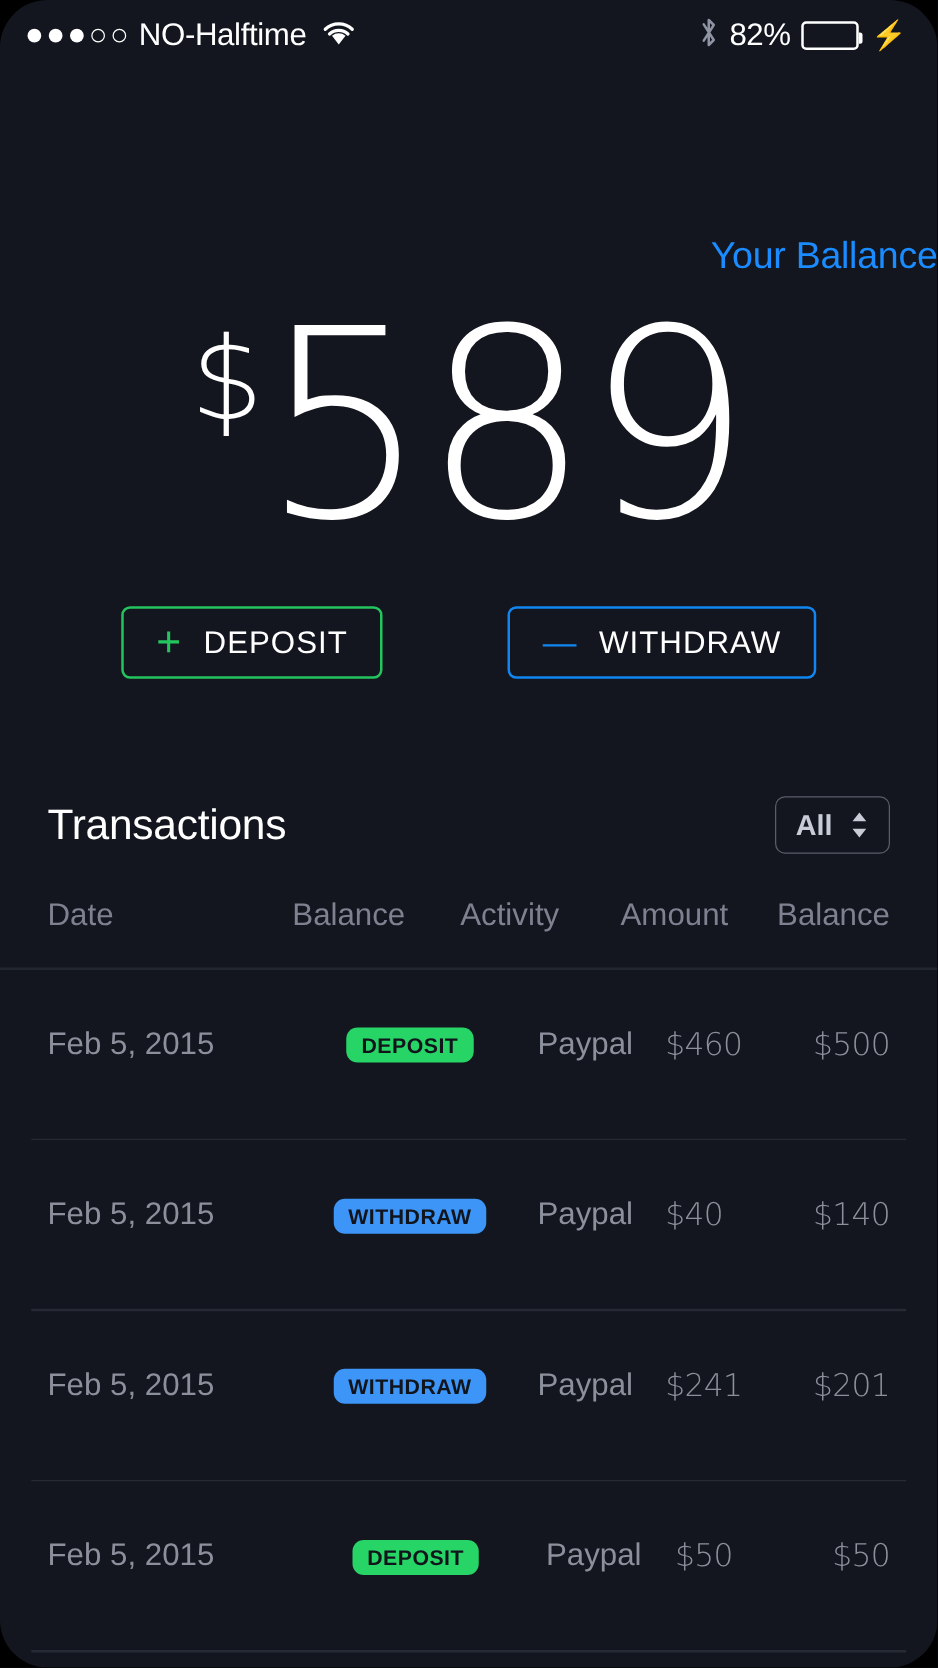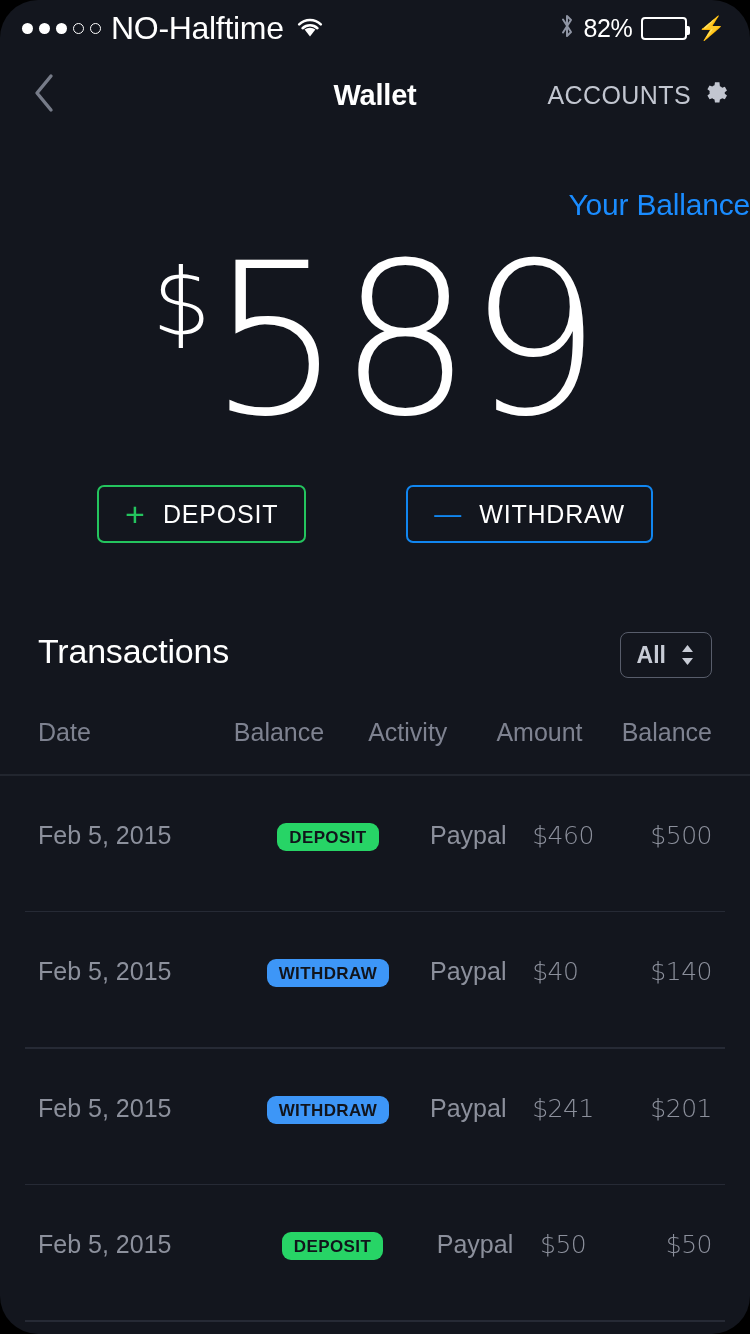--- a/index.html
+++ b/index.html
@@ -22,21 +22,21 @@
     position:absolute; top:0; left:0; right:0; height:56px;
     display:flex; align-items:center; justify-content:space-between;
     padding:0 24px 0 22px;
     color:#ffffff;
   }
   .sb-left { display:flex; align-items:center; gap:0; }
   .dots { display:flex; align-items:center; gap:6px; margin-right:10px; }
   .dot { width:11px; height:11px; border-radius:50%; }
   .dot.filled { background:#ffffff; }
   .dot.hollow { background:transparent; border:1.6px solid #ffffff; width:11px; height:11px; }
-  .carrier { font-size:32px; letter-spacing:-0.3px; color:#fff; }
+  .carrier { font-size:25px; letter-spacing:-0.3px; color:#fff; }
   .wifi-icon { margin-left:12px; display:block; }
   .sb-right { display:flex; align-items:center; gap:9px; }
   .bt-icon { display:block; }
   .battery-pct { font-size:25px; color:#fff; letter-spacing:-0.4px; }
   .battery {
     position:relative; width:46px; height:23px;
     border:2px solid #fff; border-radius:4px; padding:2px;
   }
   .battery::after {
     content:""; position:absolute; right:-5px; top:7px;
@@ -97,21 +97,21 @@
   .act-btn .sym { font-size:34px; line-height:1; font-weight:400; }
   .act-btn .lbl { font-size:25px; color:#ffffff; letter-spacing:0.8px; }
   .act-deposit { border:2px solid #24c45e; }
   .act-deposit .sym { color:#24c45e; }
   .act-withdraw { border:2px solid #1186f0; }
   .act-withdraw .sym { color:#1186f0; font-size:27px; }
 
   
   .tx-head {
     position:absolute; top:632px; left:0; right:0; height:56px;
-    display:flex; align-items:flex-start; padding:0 38px;
+    display:flex; align-items:center; padding:0 38px;
   }
   .tx-title { font-size:34px; color:#ffffff; font-weight:400; letter-spacing:-0.2px; }
   .tx-filter {
     margin-left:auto;
     display:flex; align-items:center; gap:14px;
     border:1.5px solid #585d6b; border-radius:8px;
     height:46px; padding:0 16px;
     cursor:pointer;
     font-weight:bold;
   }
@@ -190,38 +190,20 @@
         </svg>
       </span>
       <span class="battery-pct">82%</span>
       <span class="battery">
         <span class="fill" style="width:82%"></span>
       </span>
       <span class="bolt">⚡</span>
     </div>
   </div>
 
-  <div class="navbar">
-    <div class="back-btn">
-      <span>
-        <svg width="26" height="44" viewBox="0 0 26 44">
-          <path d="M20 5 L6 22 L20 39" stroke="#767b88" stroke-width="3.4" fill="none" stroke-linecap="round" stroke-linejoin="round"></path>
-        </svg>
-      </span>
-    </div>
-    <div class="nav-title">Wallet</div>
-    <div class="nav-right">
-      <span class="nav-right-label">ACCOUNTS</span>
-      <span>
-        <svg width="27" height="27" viewBox="0 0 24 24">
-          <path fill="#c2c6d0" d="M12 8.4a3.6 3.6 0 1 0 0 7.2 3.6 3.6 0 0 0 0-7.2zm9.1 4.8.1-1.2-.1-1.2 2-1.5-1.9-3.4-2.4.9a8.6 8.6 0 0 0-2-1.2L16.4 2h-4l-.4 2.6c-.7.3-1.4.7-2 1.2l-2.4-.9L5.7 8.3l2 1.5-.1 1.2.1 1.2-2 1.5 1.9 3.4 2.4-.9c.6.5 1.3.9 2 1.2l.4 2.6h4l.4-2.6c.7-.3 1.4-.7 2-1.2l2.4.9 1.9-3.4-2-1.5z"></path>
-        </svg>
-      </span>
-    </div>
-  </div>
 
   <div class="balance-label">Your Ballance</div>
   <div class="balance-amount">
     <span class="cur">$</span><span class="val">589</span>
   </div>
 
   <div class="actions">
     <div class="act-btn act-deposit">
       <span class="sym">+</span>
       <span class="lbl">DEPOSIT</span>

